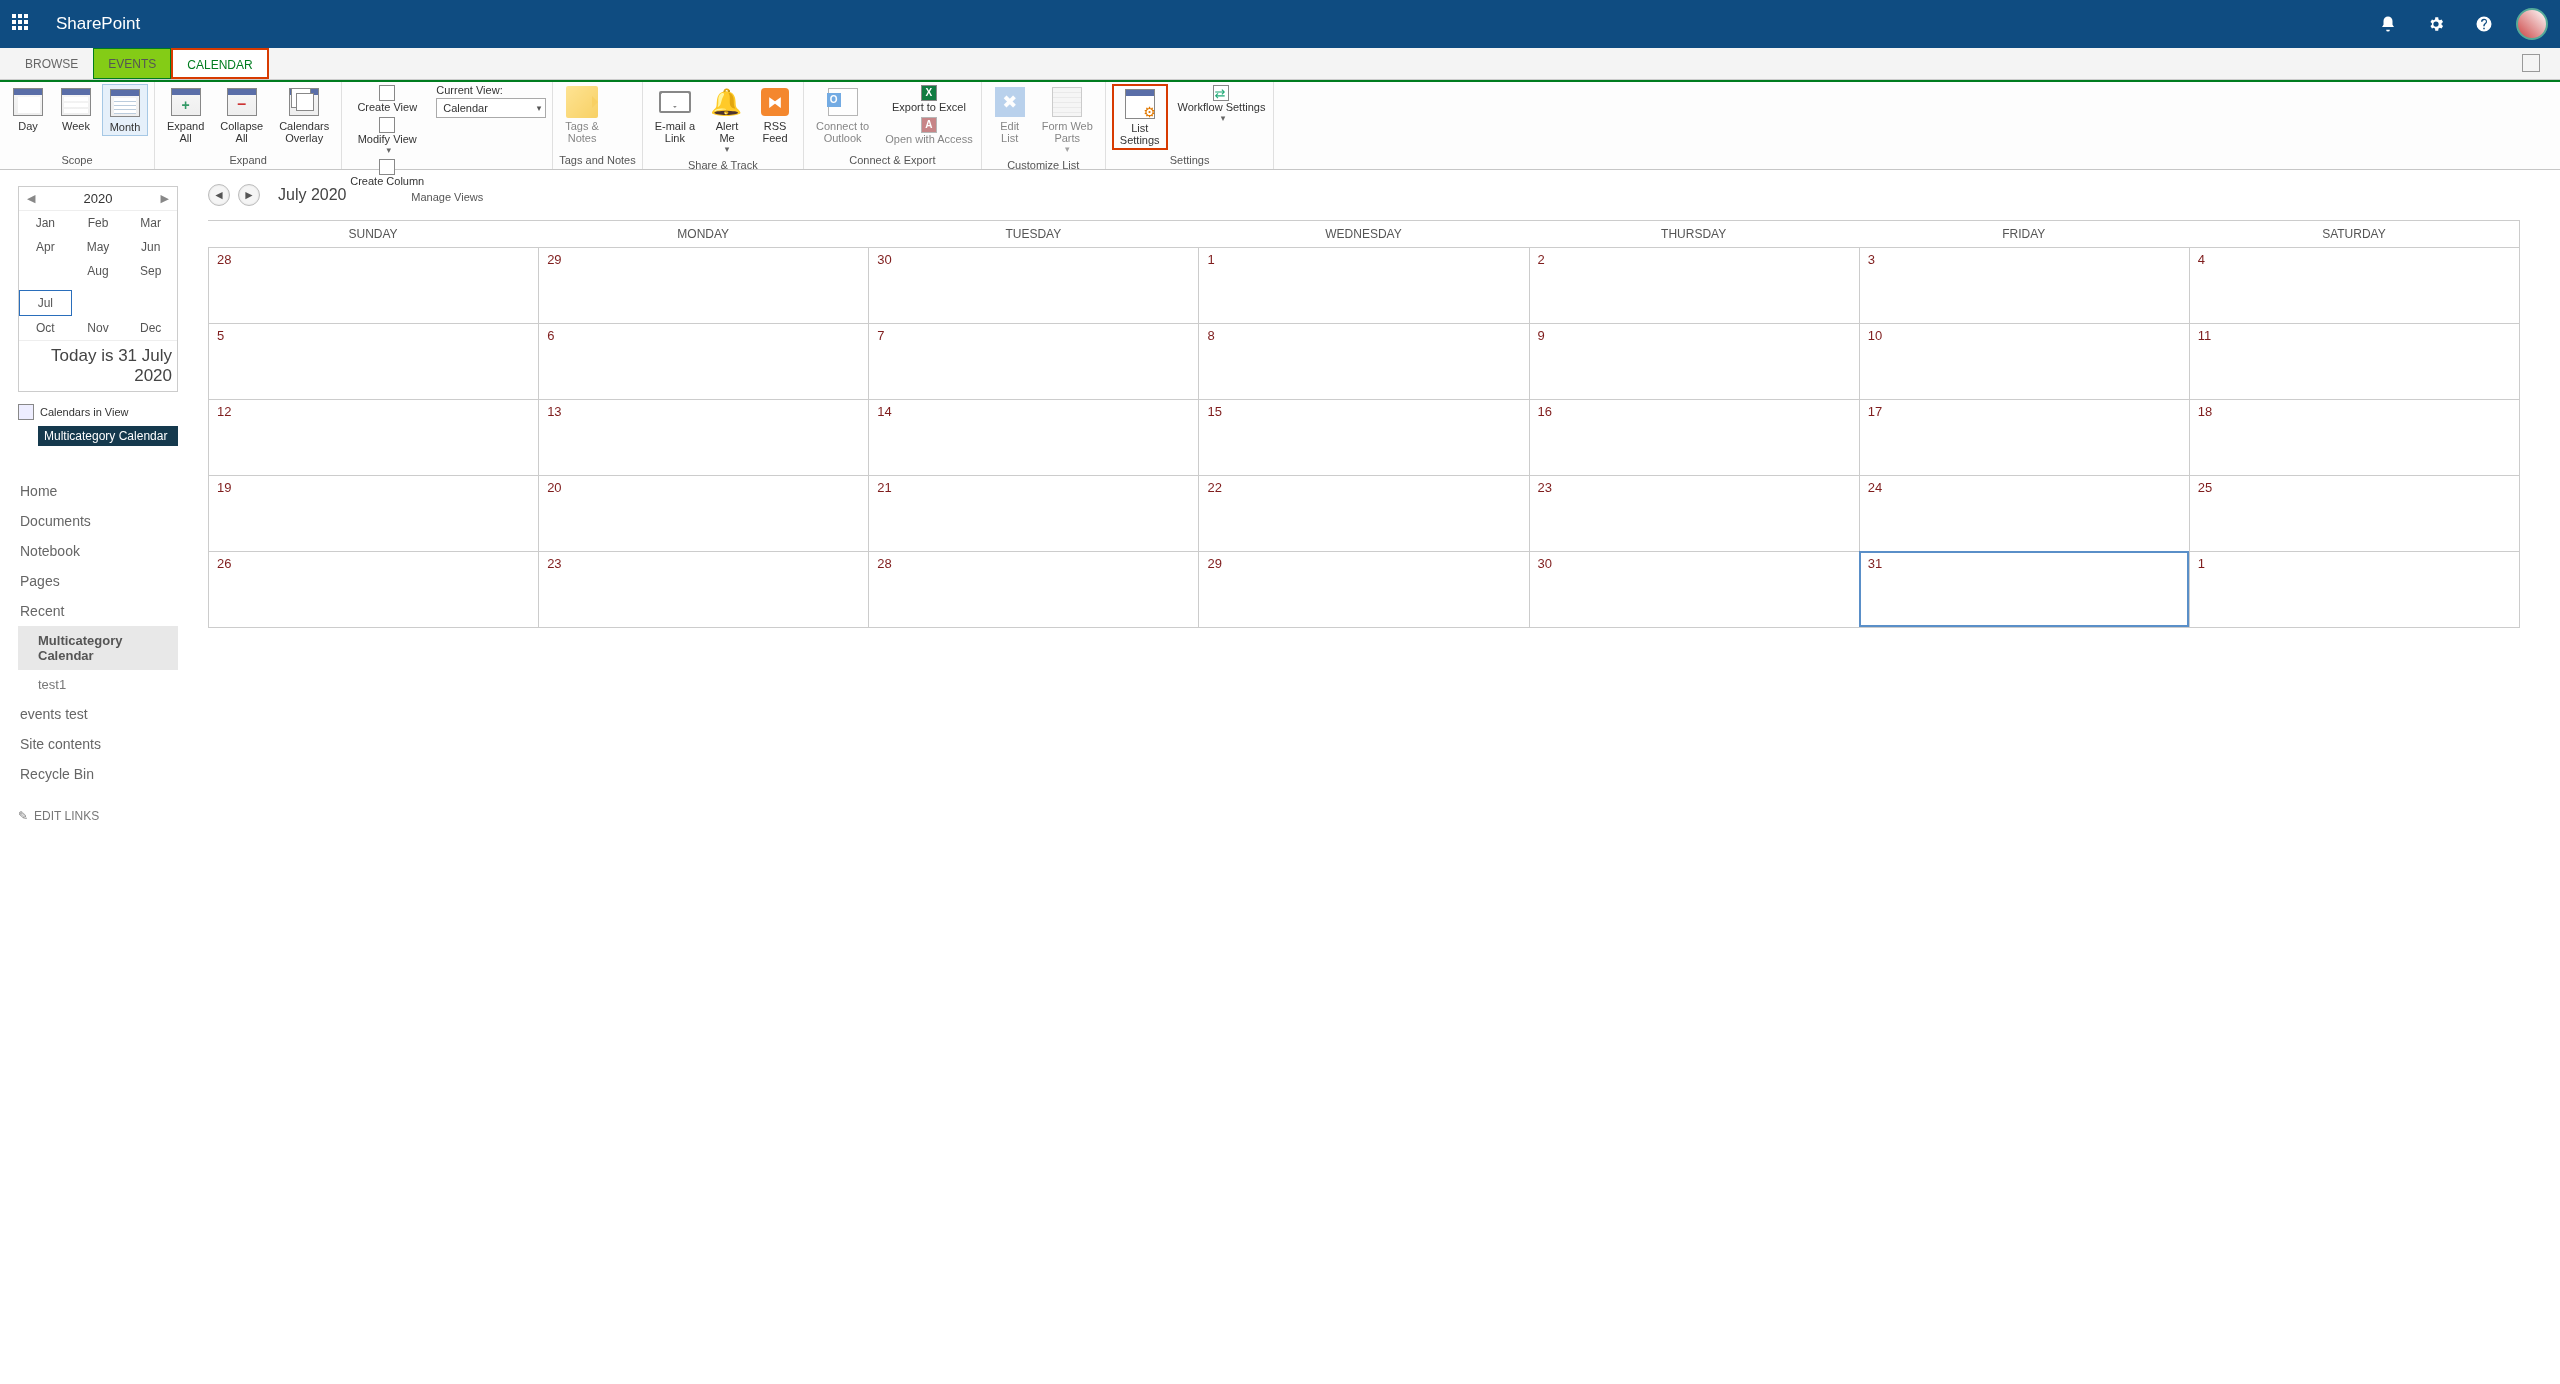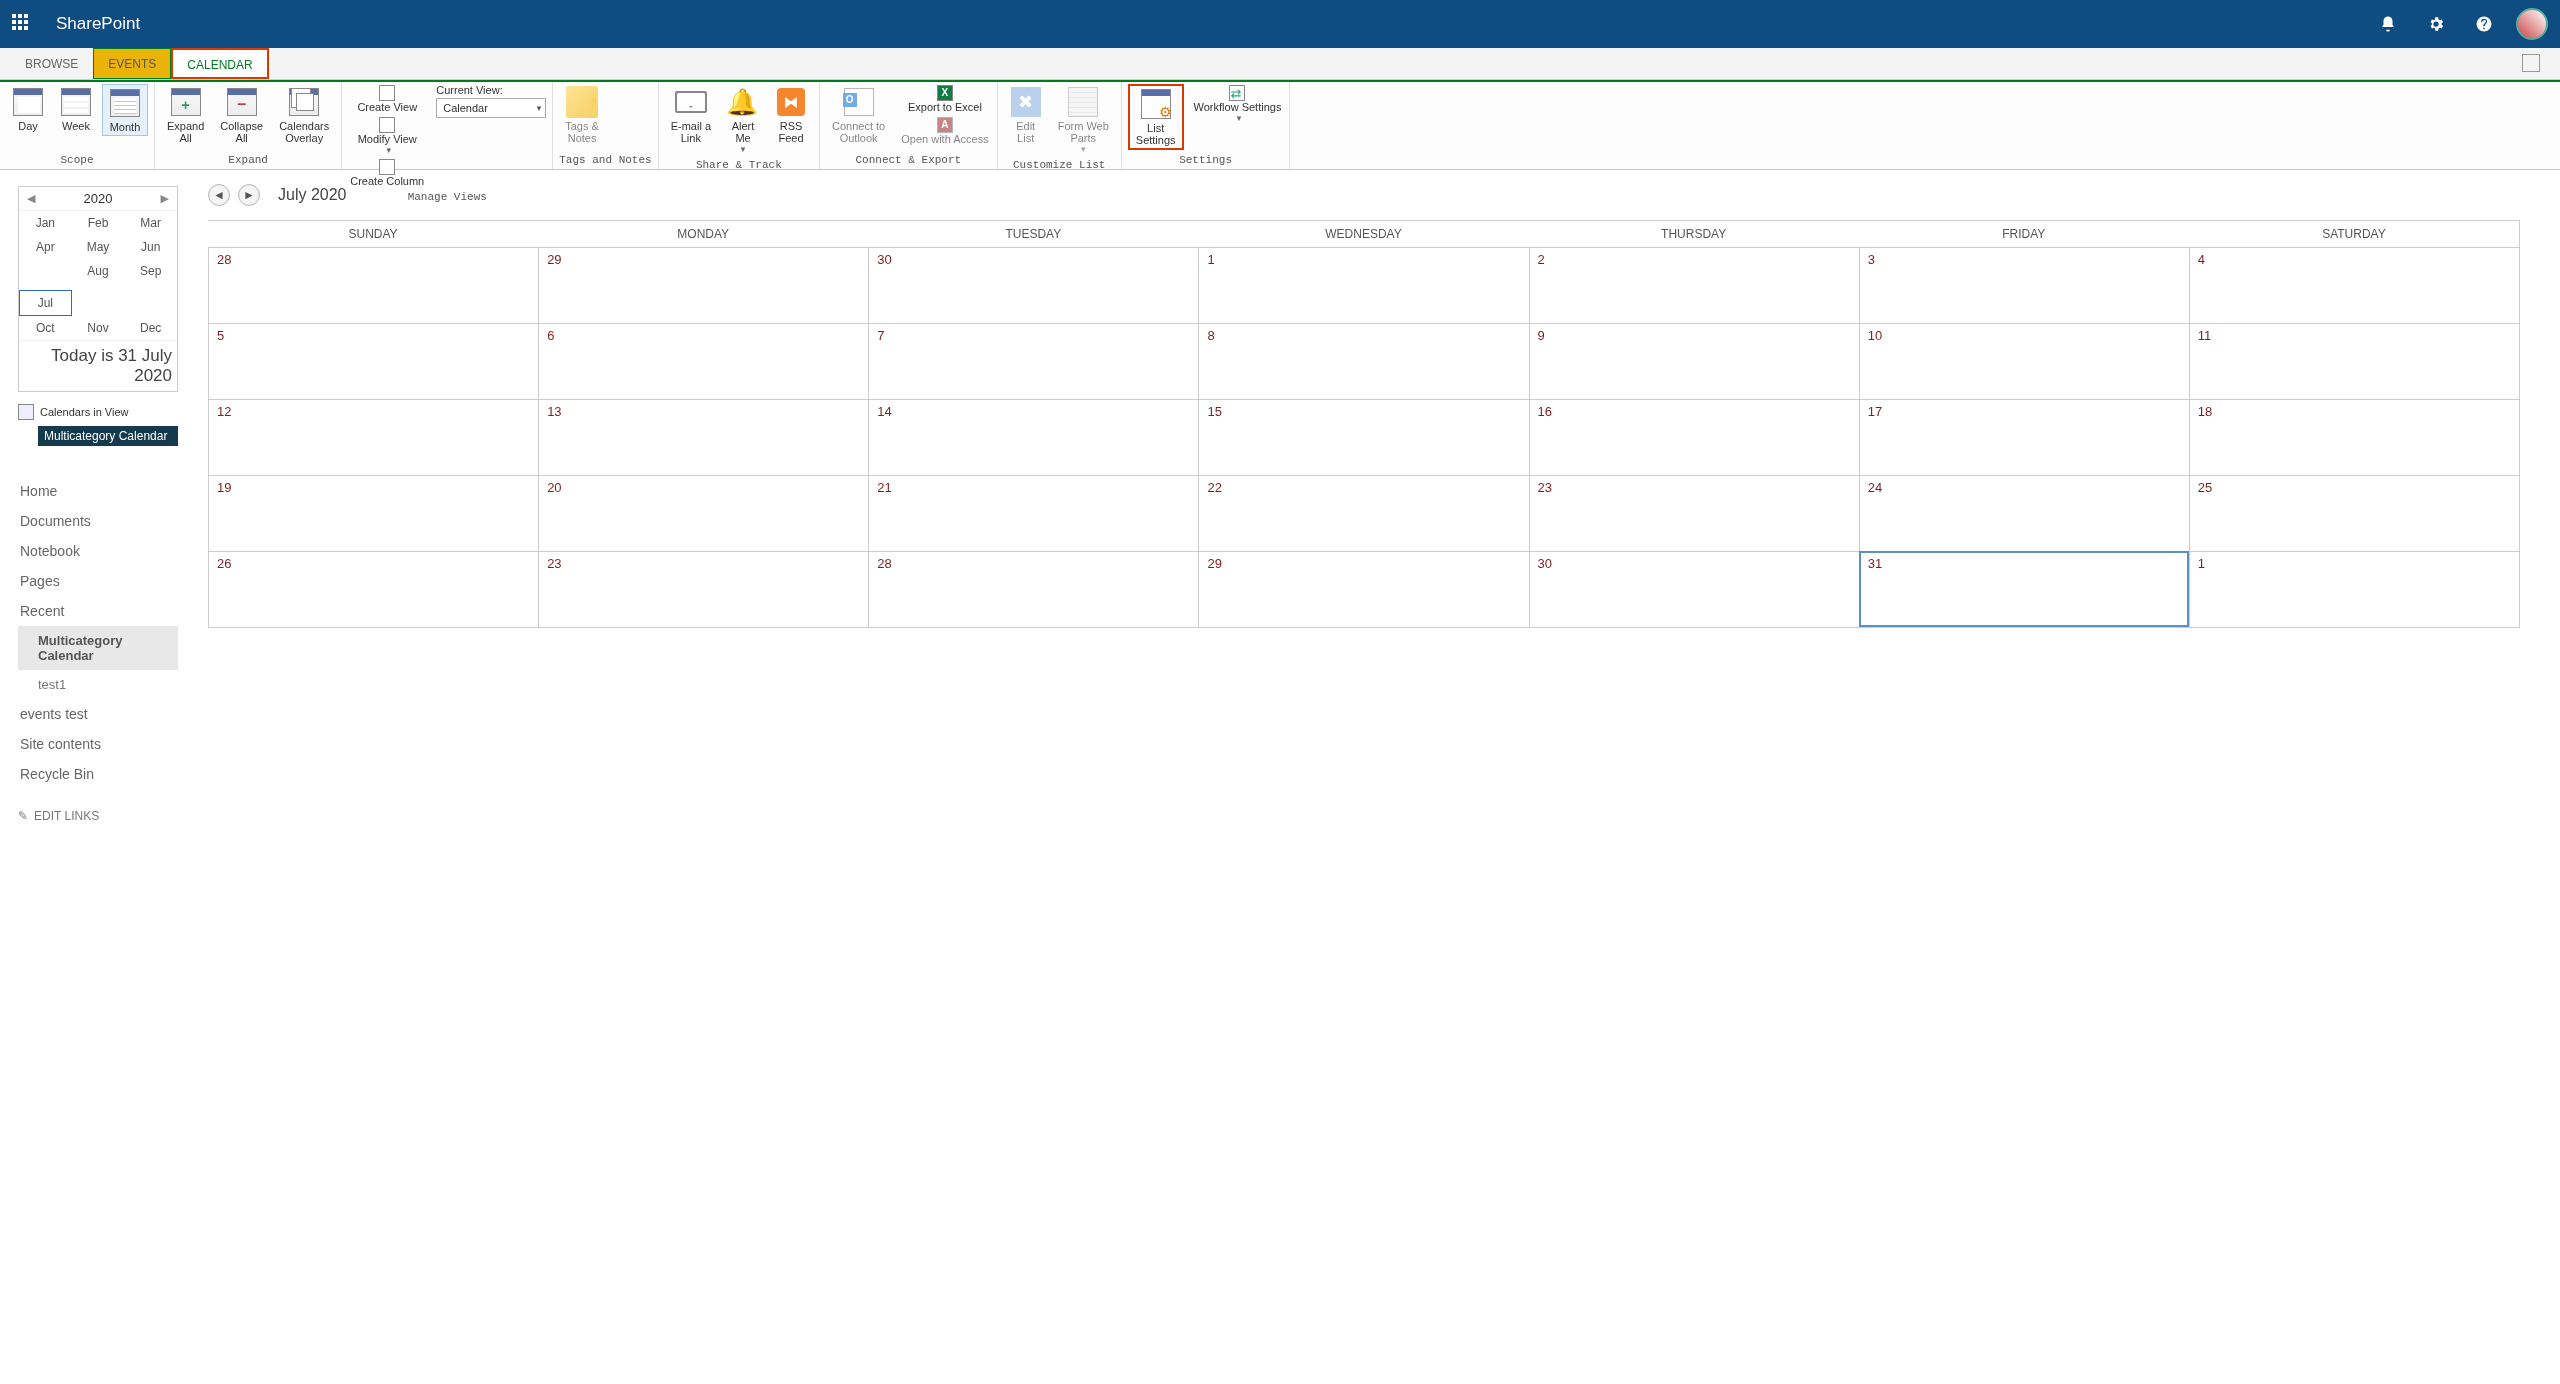--- a/index.html
+++ b/index.html
@@ -11,29 +11,29 @@
 .waffle span { background: #fff; width: 4px; height: 4px; }
 .suite-title { font-size: 17px; font-weight: 400; }
 .suite-spacer { flex: 1; }
 .suite-icon { width: 48px; height: 48px; display: flex; align-items: center; justify-content: center; cursor: pointer; }
 .suite-icon svg { width: 18px; height: 18px; fill: #fff; }
 .avatar { width: 32px; height: 32px; border-radius: 50%; background: linear-gradient(45deg,#c44,#fff); border: 2px solid #5a9; margin-left: 8px; cursor: pointer; }
 
 
 .tabs-row { background: #f4f4f4; border-bottom: 1px solid #ccc; display: flex; align-items: stretch; height: 32px; padding-left: 10px; position: relative; }
 .tab { padding: 8px 14px; font-size: 12px; color: #666; cursor: pointer; border: 1px solid transparent; text-align: right; }
-.tab.green-border { border: 1px solid #007c1f; background: #eab308; color: #555; }
+.tab.green-border { border: 1px solid #007c1f; background: #84cc16; color: #555; }
 .tab.active { border: 2px solid #d83b01; color: #007c1f; background: #fff; position: relative; }
 .full-icon { position: absolute; right: 20px; top: 6px; width: 18px; height: 18px; border: 1px solid #999; cursor: pointer; }
 
 
 .ribbon { border-top: 2px solid #007c1f; border-bottom: 1px solid #c6c6c6; display: flex; height: 90px; background: #fdfdfd; }
 .ribbon-group { border-right: 1px solid #e0e0e0; display: flex; flex-direction: column; padding: 2px 6px 0; }
 .ribbon-group-body { display: flex; flex: 1; align-items: flex-start; gap: 4px; }
-.ribbon-group-label { font-size: 11px; color: #555; text-align: center; padding: 3px 0; font-family: Liberation Mono, monospace; }
+.ribbon-group-label { font-size: 11px; color: #555; text-align: center; padding: 3px 0; }
 .rbtn { display: flex; flex-direction: column; align-items: center; justify-content: flex-start; padding: 2px 6px; cursor: pointer; min-width: 40px; }
 .rbtn .ricon { width: 32px; height: 32px; margin-bottom: 2px; display: flex; align-items: center; justify-content: center; }
 .rbtn .rlabel { font-size: 11px; color: #333; text-align: center; line-height: 12px; }
 .rbtn.small { flex-direction: column; padding: 1px 2px; min-width: 0; align-items: center; }
 .rbtn.small .rlabel { font-size: 11px; }
 .rbtn.selected { background: #e6f0fa; border: 1px solid #a6c8e5; }
 .rbtn.highlighted { border: 2px solid #d83b01; }
 .stackv { display: flex; flex-direction: column; gap: 2px; }
 .ribbon-select-wrap { display: flex; flex-direction: column; gap: 2px; font-size: 11px; }
 .ribbon-select { width: 110px; height: 20px; font-size: 11px; border: 1px solid #aaa; padding: 0 18px 0 6px; background: #fff; position: relative; display: flex; align-items: center; }

